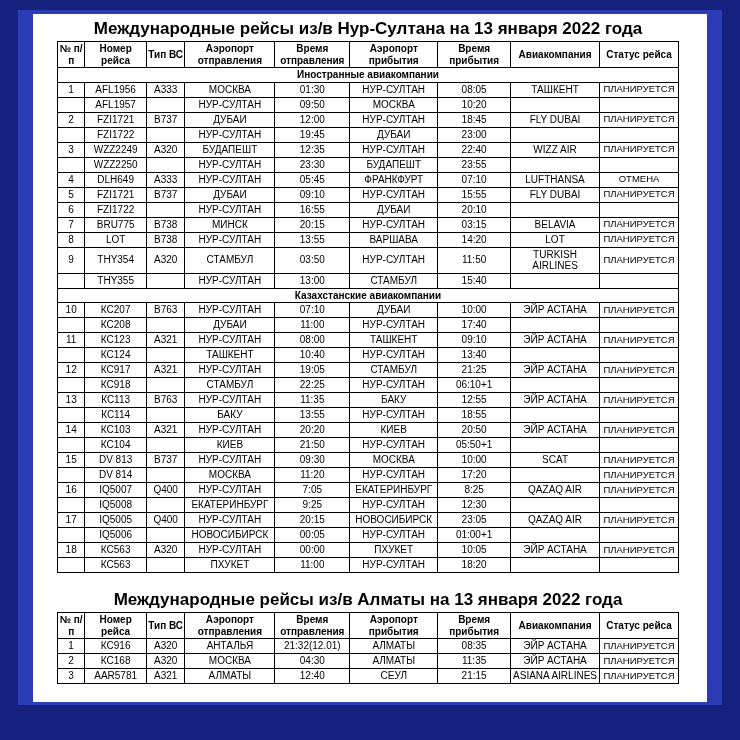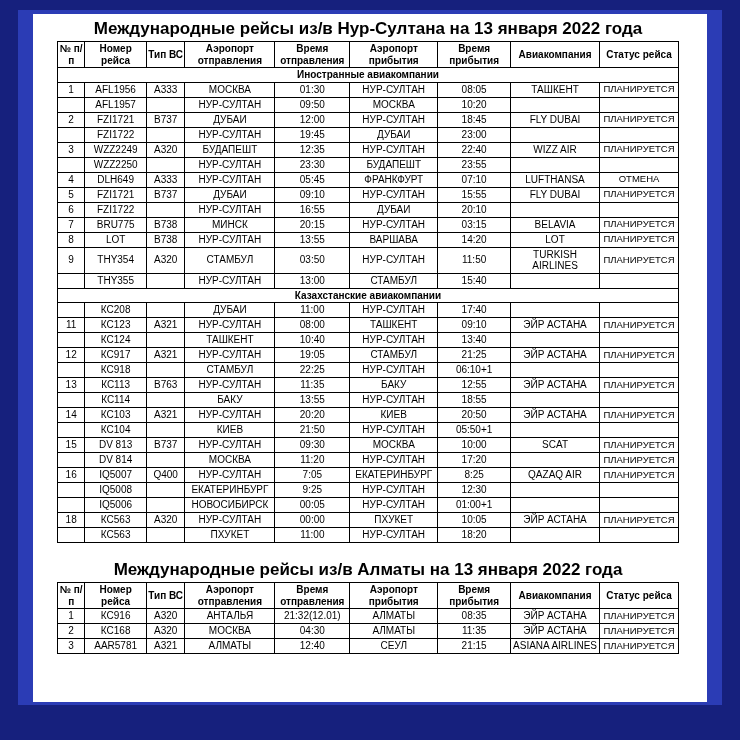--- a/index.html
+++ b/index.html
@@ -254,20 +254,31 @@
                 <td>13:00</td>
                 <td>СТАМБУЛ</td>
                 <td>15:40</td>
                 <td></td>
                 <td class="status"></td>
               </tr>
               <tr>
                 <td colspan="9" class="section">Казахстанские авиакомпании</td>
               </tr>
               <tr>
+                <td>10</td>
+                <td>КС207</td>
+                <td>B763</td>
+                <td>НУР-СУЛТАН</td>
+                <td>07:10</td>
+                <td>ДУБАИ</td>
+                <td>10:00</td>
+                <td>ЭЙР АСТАНА</td>
+                <td class="status">ПЛАНИРУЕТСЯ</td>
+              </tr>
+              <tr>
                 <td></td>
                 <td>КС208</td>
                 <td></td>
                 <td>ДУБАИ</td>
                 <td>11:00</td>
                 <td>НУР-СУЛТАН</td>
                 <td>17:40</td>
                 <td></td>
                 <td class="status"></td>
               </tr>
@@ -395,20 +406,31 @@
               <tr>
                 <td></td>
                 <td>IQ5008</td>
                 <td></td>
                 <td>ЕКАТЕРИНБУРГ</td>
                 <td>9:25</td>
                 <td>НУР-СУЛТАН</td>
                 <td>12:30</td>
                 <td></td>
                 <td class="status"></td>
+              </tr>
+              <tr>
+                <td>17</td>
+                <td>IQ5005</td>
+                <td>Q400</td>
+                <td>НУР-СУЛТАН</td>
+                <td>20:15</td>
+                <td>НОВОСИБИРСК</td>
+                <td>23:05</td>
+                <td>QAZAQ AIR</td>
+                <td class="status">ПЛАНИРУЕТСЯ</td>
               </tr>
               <tr>
                 <td></td>
                 <td>IQ5006</td>
                 <td></td>
                 <td>НОВОСИБИРСК</td>
                 <td>00:05</td>
                 <td>НУР-СУЛТАН</td>
                 <td>01:00+1</td>
                 <td></td>

